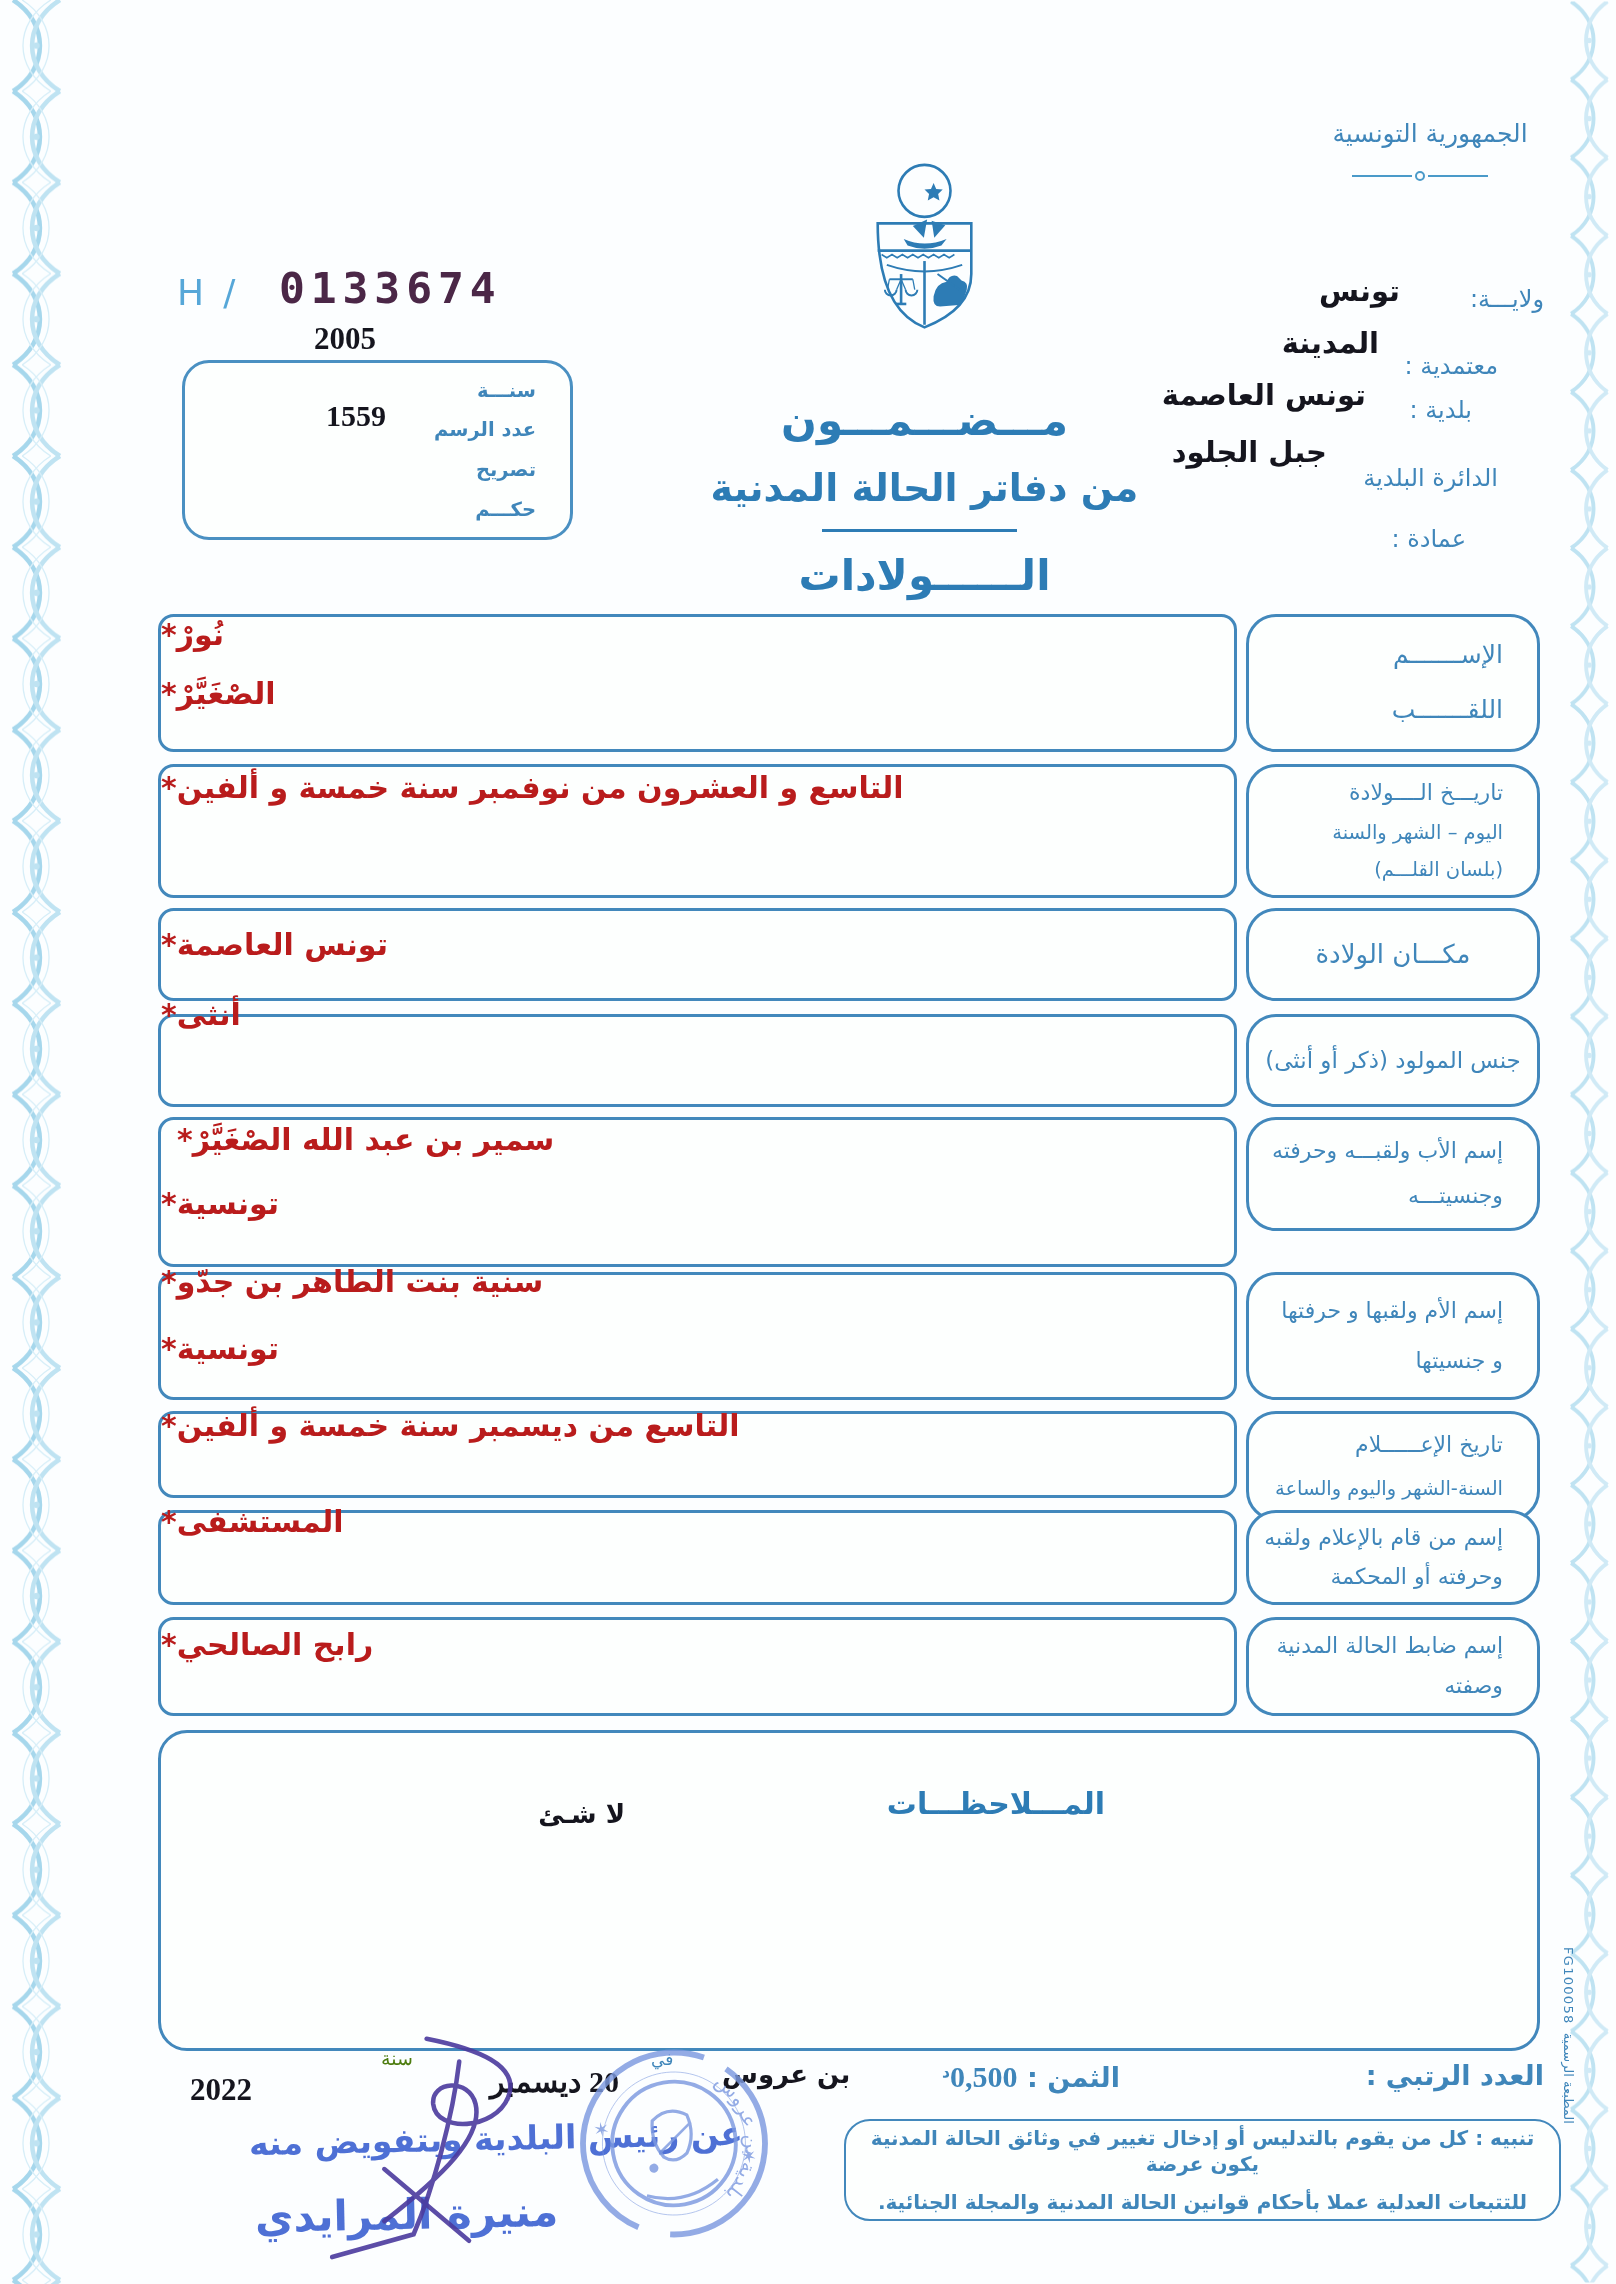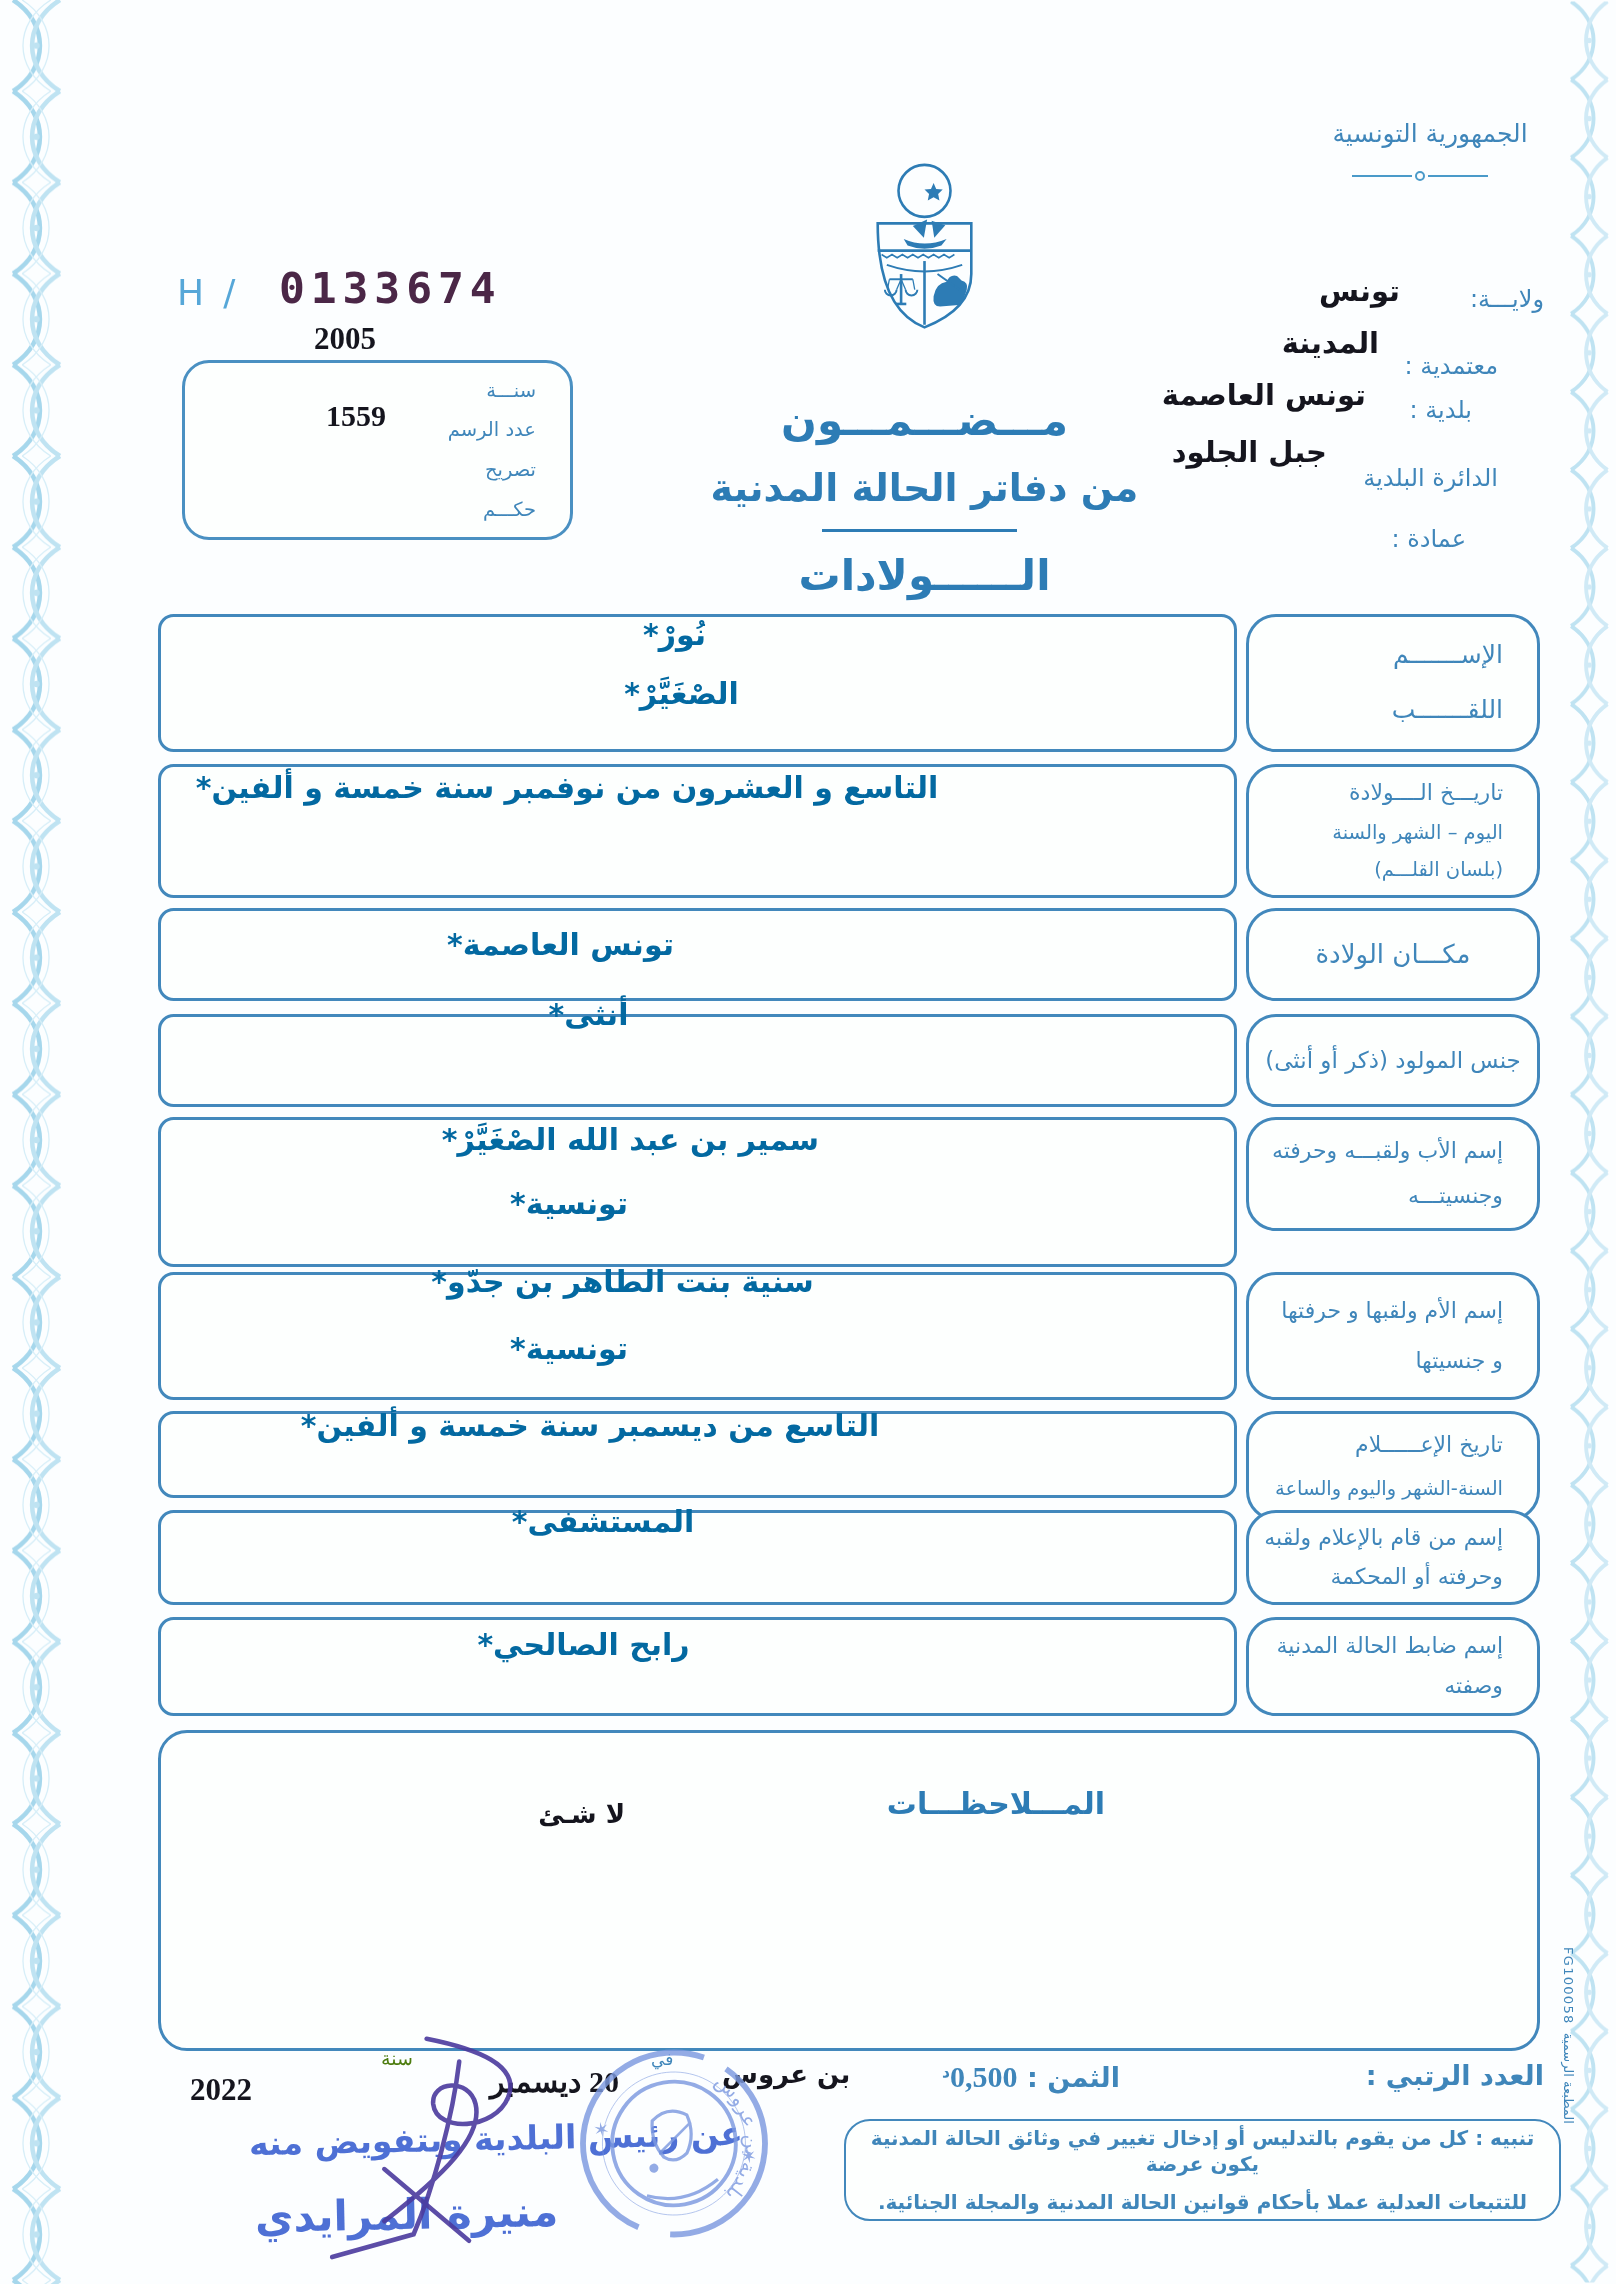--- a/index.html
+++ b/index.html
@@ -10,21 +10,21 @@
   .blue{color:#3f86ba;}
   .ink{color:#15151e;font-weight:bold;}
   
   .lbox{position:absolute;left:1246px;width:294px;border:3.3px solid #4288bc;border-radius:30px;
         display:flex;flex-direction:column;justify-content:space-evenly;box-sizing:border-box;direction:rtl;background:#fdfffe;}
   .vbox{position:absolute;left:158px;width:1079px;border:3.3px solid #4288bc;border-radius:15.6px;
         box-sizing:border-box;direction:rtl;background:#fdfffe;}
   .lline{color:#3f86ba;font-size:22px;text-align:right;padding:0 34px 0 11.7px;line-height:1.3;}
   .lline.small{font-size:19.5px;}
   .lbox.center .lline{text-align:center;padding:0 7.8px;}
-  .vline{color:#0369a1;font-weight:bold;font-size:30px;text-align:center;direction:rtl;
+  .vline{color:#b91c1c;font-weight:bold;font-size:30px;text-align:left;direction:rtl;
          line-height:1.1;white-space:nowrap;}
   
   .serif{font-family:"Liberation Serif","DejaVu Serif",serif;}
   .mono{font-family:"DejaVu Sans Mono",monospace;}
   .titleline{width:100%;text-align:center;color:#2d7cb5;font-weight:bold;}
   .divider{display:flex;align-items:center;}
   .divider .bar{height:2.6px;width:60px;background:#4a9ac9;}
   .divider .dot{width:10.4px;height:10.4px;border:2.6px solid #4a9ac9;border-radius:50%;margin:0 2.6px;box-sizing:border-box;}
   
   .rembox{position:absolute;left:158px;width:1382px;border:3.3px solid #4288bc;border-radius:29px;box-sizing:border-box;background:#fdfffe;}
@@ -72,21 +72,21 @@
     <div class="bar"></div>
       <div class="dot"></div>
       <div class="bar"></div>
   </div>
 
   <div class="abs" style="left:177px;top:272px;font-size:36px;color:#56a7d8;letter-spacing:3.9px;font-weight:500;">H /</div>
   <div class="abs mono" style="left:279px;top:263px;font-size:43px;font-weight:bold;color:#4b2747;letter-spacing:5.9px;">0133674</div>
   <div class="abs serif" style="left:314px;top:321px;font-size:31px;font-weight:bold;color:#15151e;z-index:3;">2005</div>
 
   <div class="abs" style="left:182px;top:360px;width:391px;height:180px;border:3.3px solid #4a90c2;border-radius:27px;
-       box-sizing:border-box;display:flex;flex-direction:column;justify-content:space-evenly;direction:rtl;background:#fdfffe;">
+       box-sizing:border-box;display:flex;flex-direction:column;justify-content:space-evenly;direction:rtl;background:#fdfffe;font-weight:bold;">
     <div class="lline" style="font-size:19.5px;">سنـــة</div>
     <div class="lline" style="font-size:19.5px;">عدد الرسم</div>
     <div class="lline" style="font-size:19.5px;">تصريح</div>
     <div class="lline" style="font-size:19.5px;">حكـــم</div>
   </div>
   <div class="abs serif" style="left:326px;top:399px;font-size:30px;font-weight:bold;color:#15151e;">1559</div>
 
   <svg class="abs" style="left:866px;top:162px;" width="117" height="176" viewBox="0 0 180 270">
     <g stroke="#2d7cb5" fill="none" stroke-width="4">
       <circle cx="90" cy="44" r="40"></circle>

